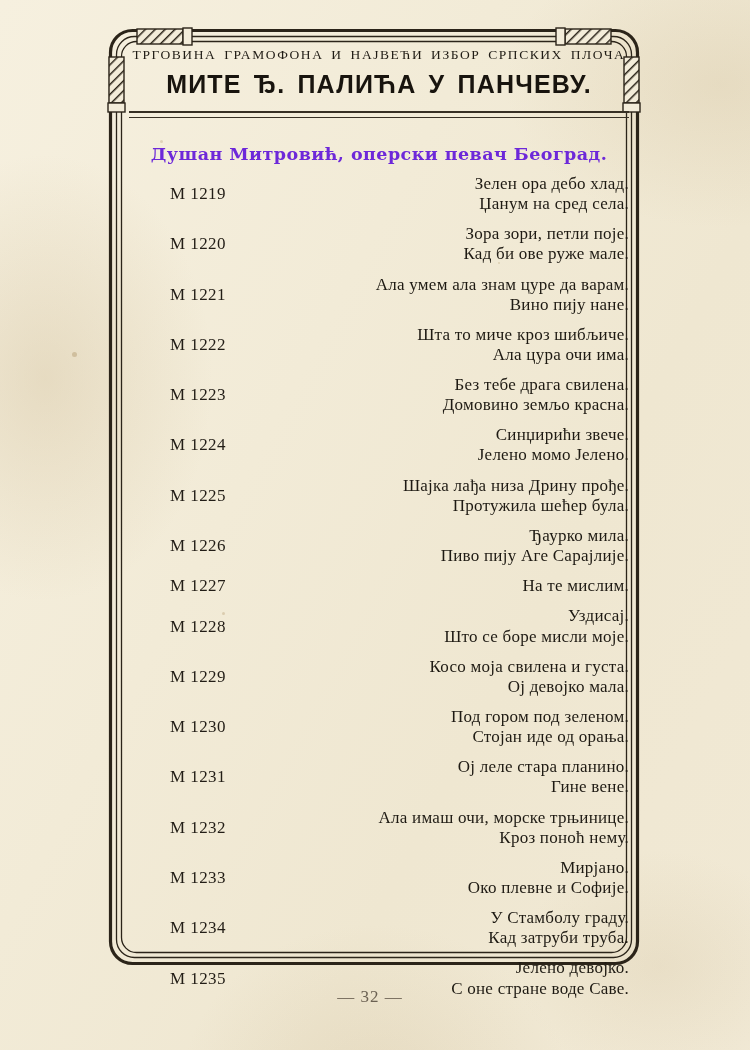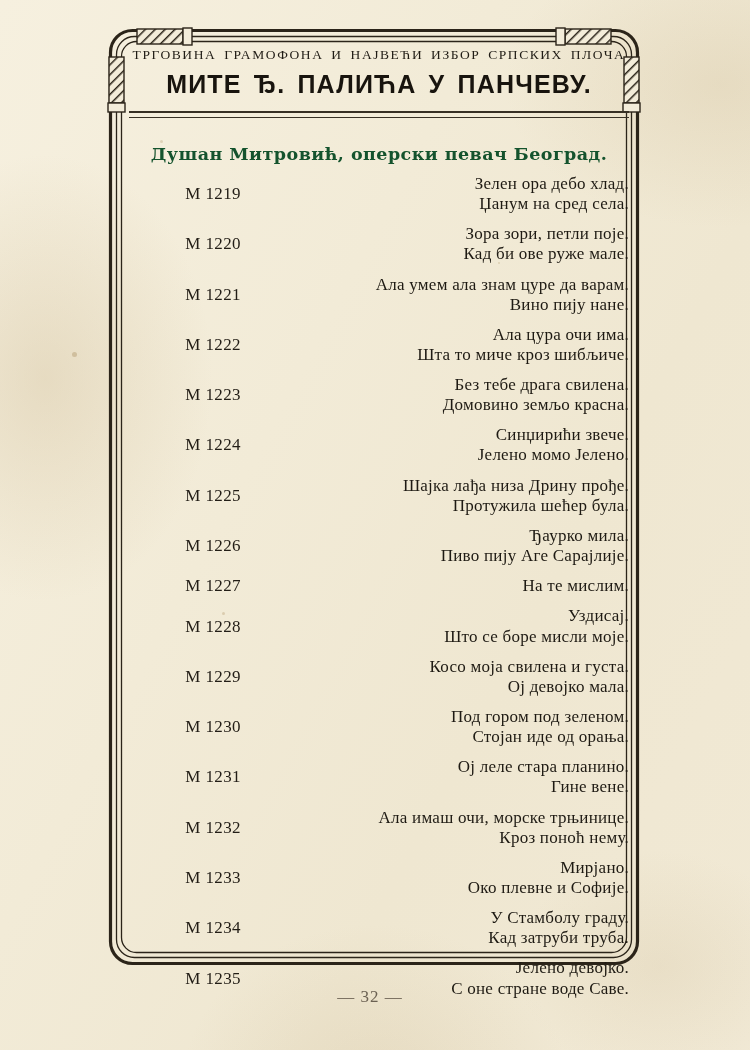--- a/index.html
+++ b/index.html
@@ -93,42 +93,42 @@
 
   
   .section-title {
     text-align: center;
     font-family: "DejaVu Serif", "Liberation Serif", serif;
     font-size: 17.5px;
     font-weight: 700;
     letter-spacing: .45px;
     margin-top: 26px;
     margin-bottom: 10px;
-    color: #14532d;
+    color: #6d28d9;
   }
 
   
   .catalog {
     margin-top: 10px;
     padding-left: 22px;
   }
   .entry {
     display: flex;
     align-items: center;
     margin-bottom: 10.2px;
   }
   .entry-number {
     width: 86px;
     flex: 0 0 86px;
     font-family: "Liberation Serif", "DejaVu Serif", serif;
     font-size: 17px;
     letter-spacing: .4px;
     color: #221d16;
     white-space: nowrap;
-    text-align: right;
+    text-align: center;
     padding-left: 4px;
   }
   .entry-titles {
     flex: 1 1 auto;
     line-height: 1.18;
     text-align: right;
   }
   .entry-title {
     font-family: "Liberation Serif", "DejaVu Serif", serif;
     font-size: 17px;
@@ -222,22 +222,22 @@
       <div class="entry">
         <div class="entry-number">М 1221</div>
         <div class="entry-titles">
           <div class="entry-title">Ала умем ала знам цуре да варам.</div>
           <div class="entry-title">Вино пију нане.</div>
         </div>
       </div>
       <div class="entry">
         <div class="entry-number">М 1222</div>
         <div class="entry-titles">
+          <div class="entry-title">Шта то миче кроз шибљиче.</div>
           <div class="entry-title">Ала цура очи има.</div>
-          <div class="entry-title">Шта то миче кроз шибљиче.</div>
         </div>
       </div>
       <div class="entry">
         <div class="entry-number">М 1223</div>
         <div class="entry-titles">
           <div class="entry-title">Без тебе драга свилена.</div>
           <div class="entry-title">Домовино земљо красна.</div>
         </div>
       </div>
       <div class="entry">

